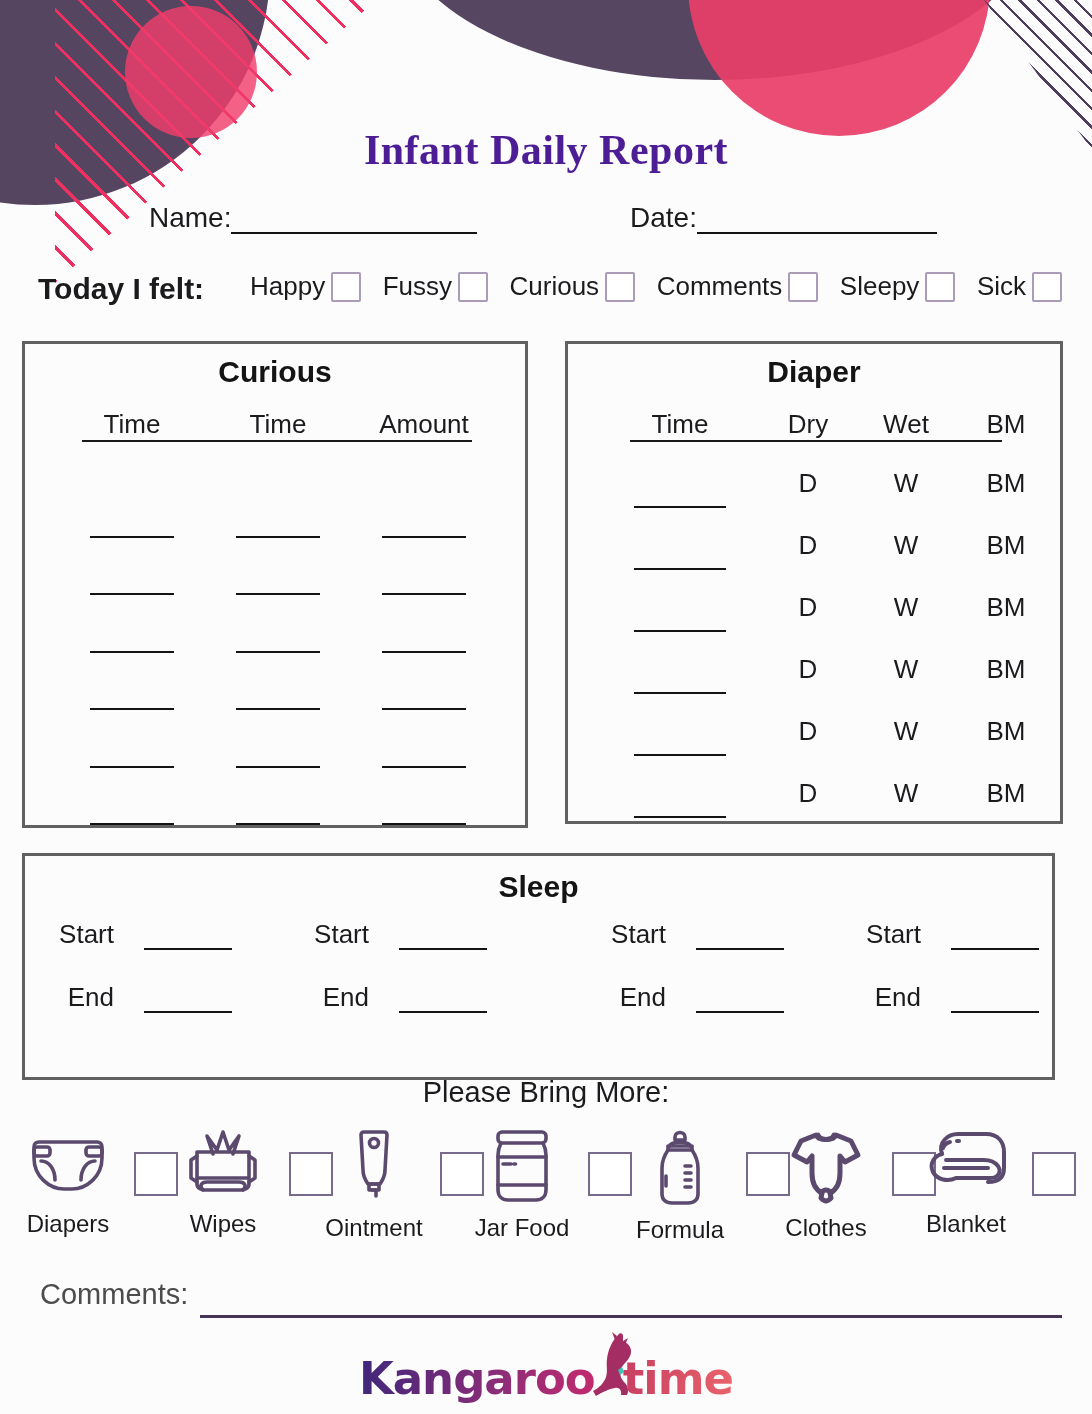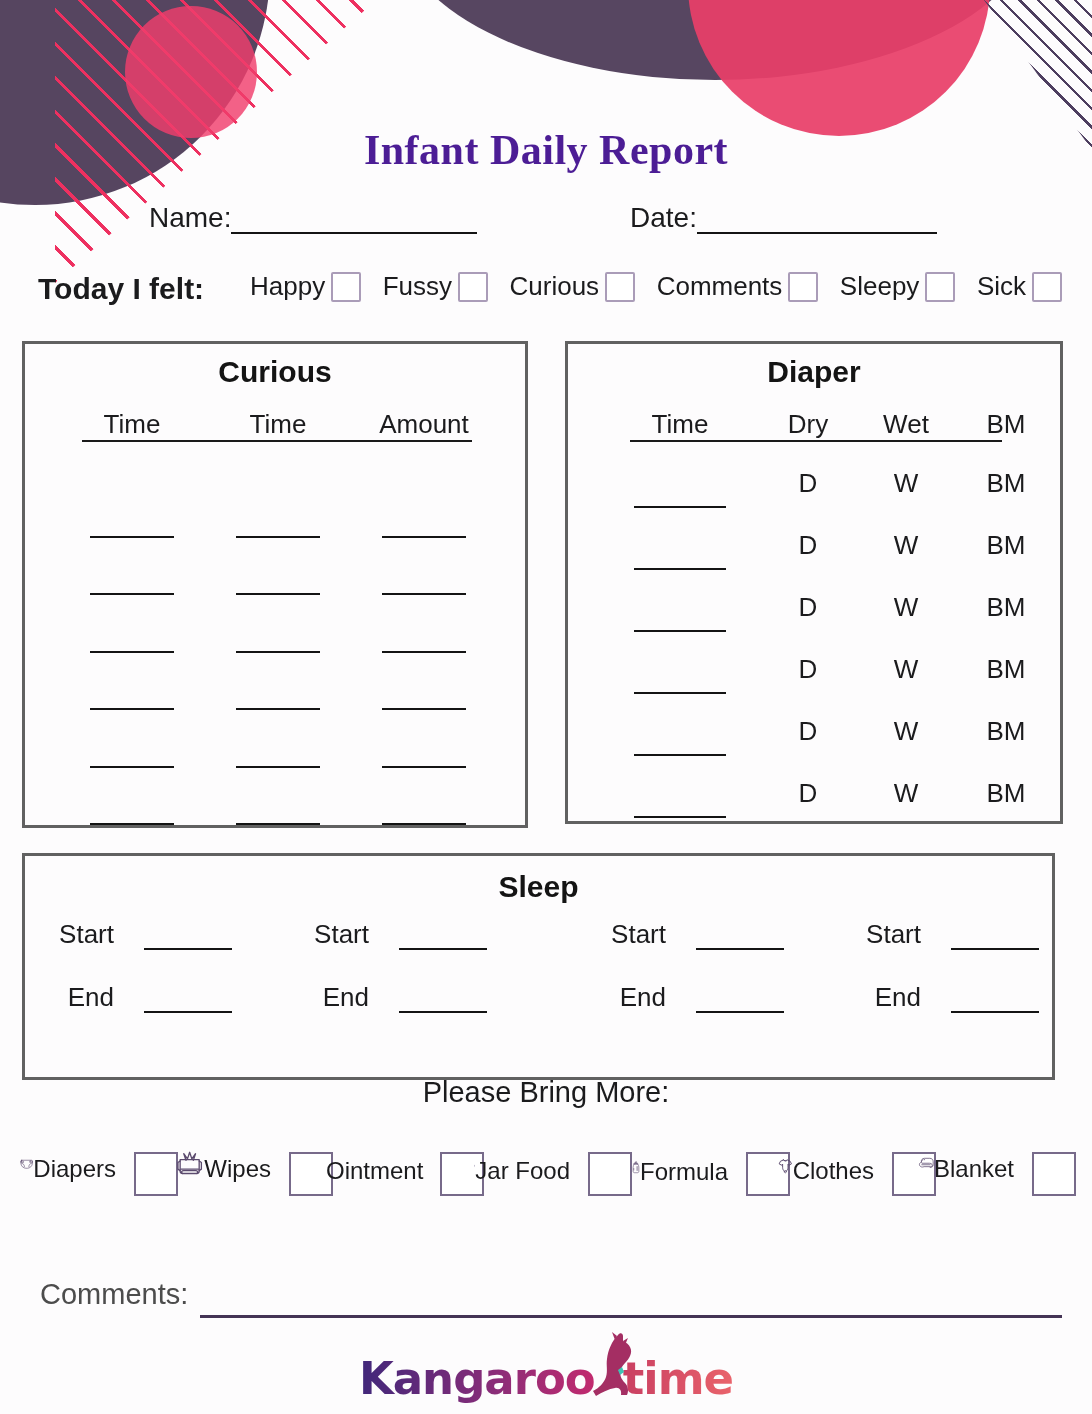--- a/index.html
+++ b/index.html
@@ -68,21 +68,21 @@
   
   .sleep-panel .panel-title{margin-top:14px;}
   .sleep-group{position:absolute;top:56px;}
   .sleep-group .srow{display:flex;align-items:flex-end;gap:30px;height:38px;margin-bottom:25px;font-size:26px;}
   .sleep-group .slabel{display:inline-block;width:62px;text-align:right;}
   .sleep-blank{display:inline-block;width:88px;border-bottom:2.5px solid #141414;height:14px;}
   .sg1{left:27px;} .sg2{left:282px;} .sg3{left:579px;} .sg4{left:834px;}
   
   .bring-title{position:absolute;left:0;right:0;top:1076px;text-align:center;font-size:29px;}
   .bring-item{position:absolute;top:1128px;display:flex;align-items:flex-start;}
-  .icon-wrap{width:96px;display:flex;flex-direction:row;align-items:center;}
+  .icon-wrap{width:96px;display:flex;flex-direction:column;align-items:center;}
   .icon-wrap svg{display:block;}
   .bring-label{margin-top:10px;font-size:24px;white-space:nowrap;}
   .cb-big{width:40px;height:40px;border:2px solid #776a8a;background:#fff;margin:24px 0 0 18px;}
   .bi1{left:20px;} .bi2{left:175px;} .bi3{left:326px;} .bi4{left:474px;justify-content:center;} .bi5{left:632px;} .bi6{left:778px;} .bi7{left:918px;}
   
   .comments-label{position:absolute;left:40px;top:1278px;font-size:29px;color:#4c4c4c;}
   .comments-line{position:absolute;left:200px;top:1315px;width:862px;border-bottom:3px solid #443455;}
   .logo{position:absolute;left:0;right:0;top:1340px;display:flex;justify-content:center;align-items:center;
         font-family:"DejaVu Sans",sans-serif;font-weight:800;font-size:45px;letter-spacing:-1px;}
   .logo-word1{background:linear-gradient(90deg,#40277a 0%,#8d2d78 60%,#c22a6e 100%);

